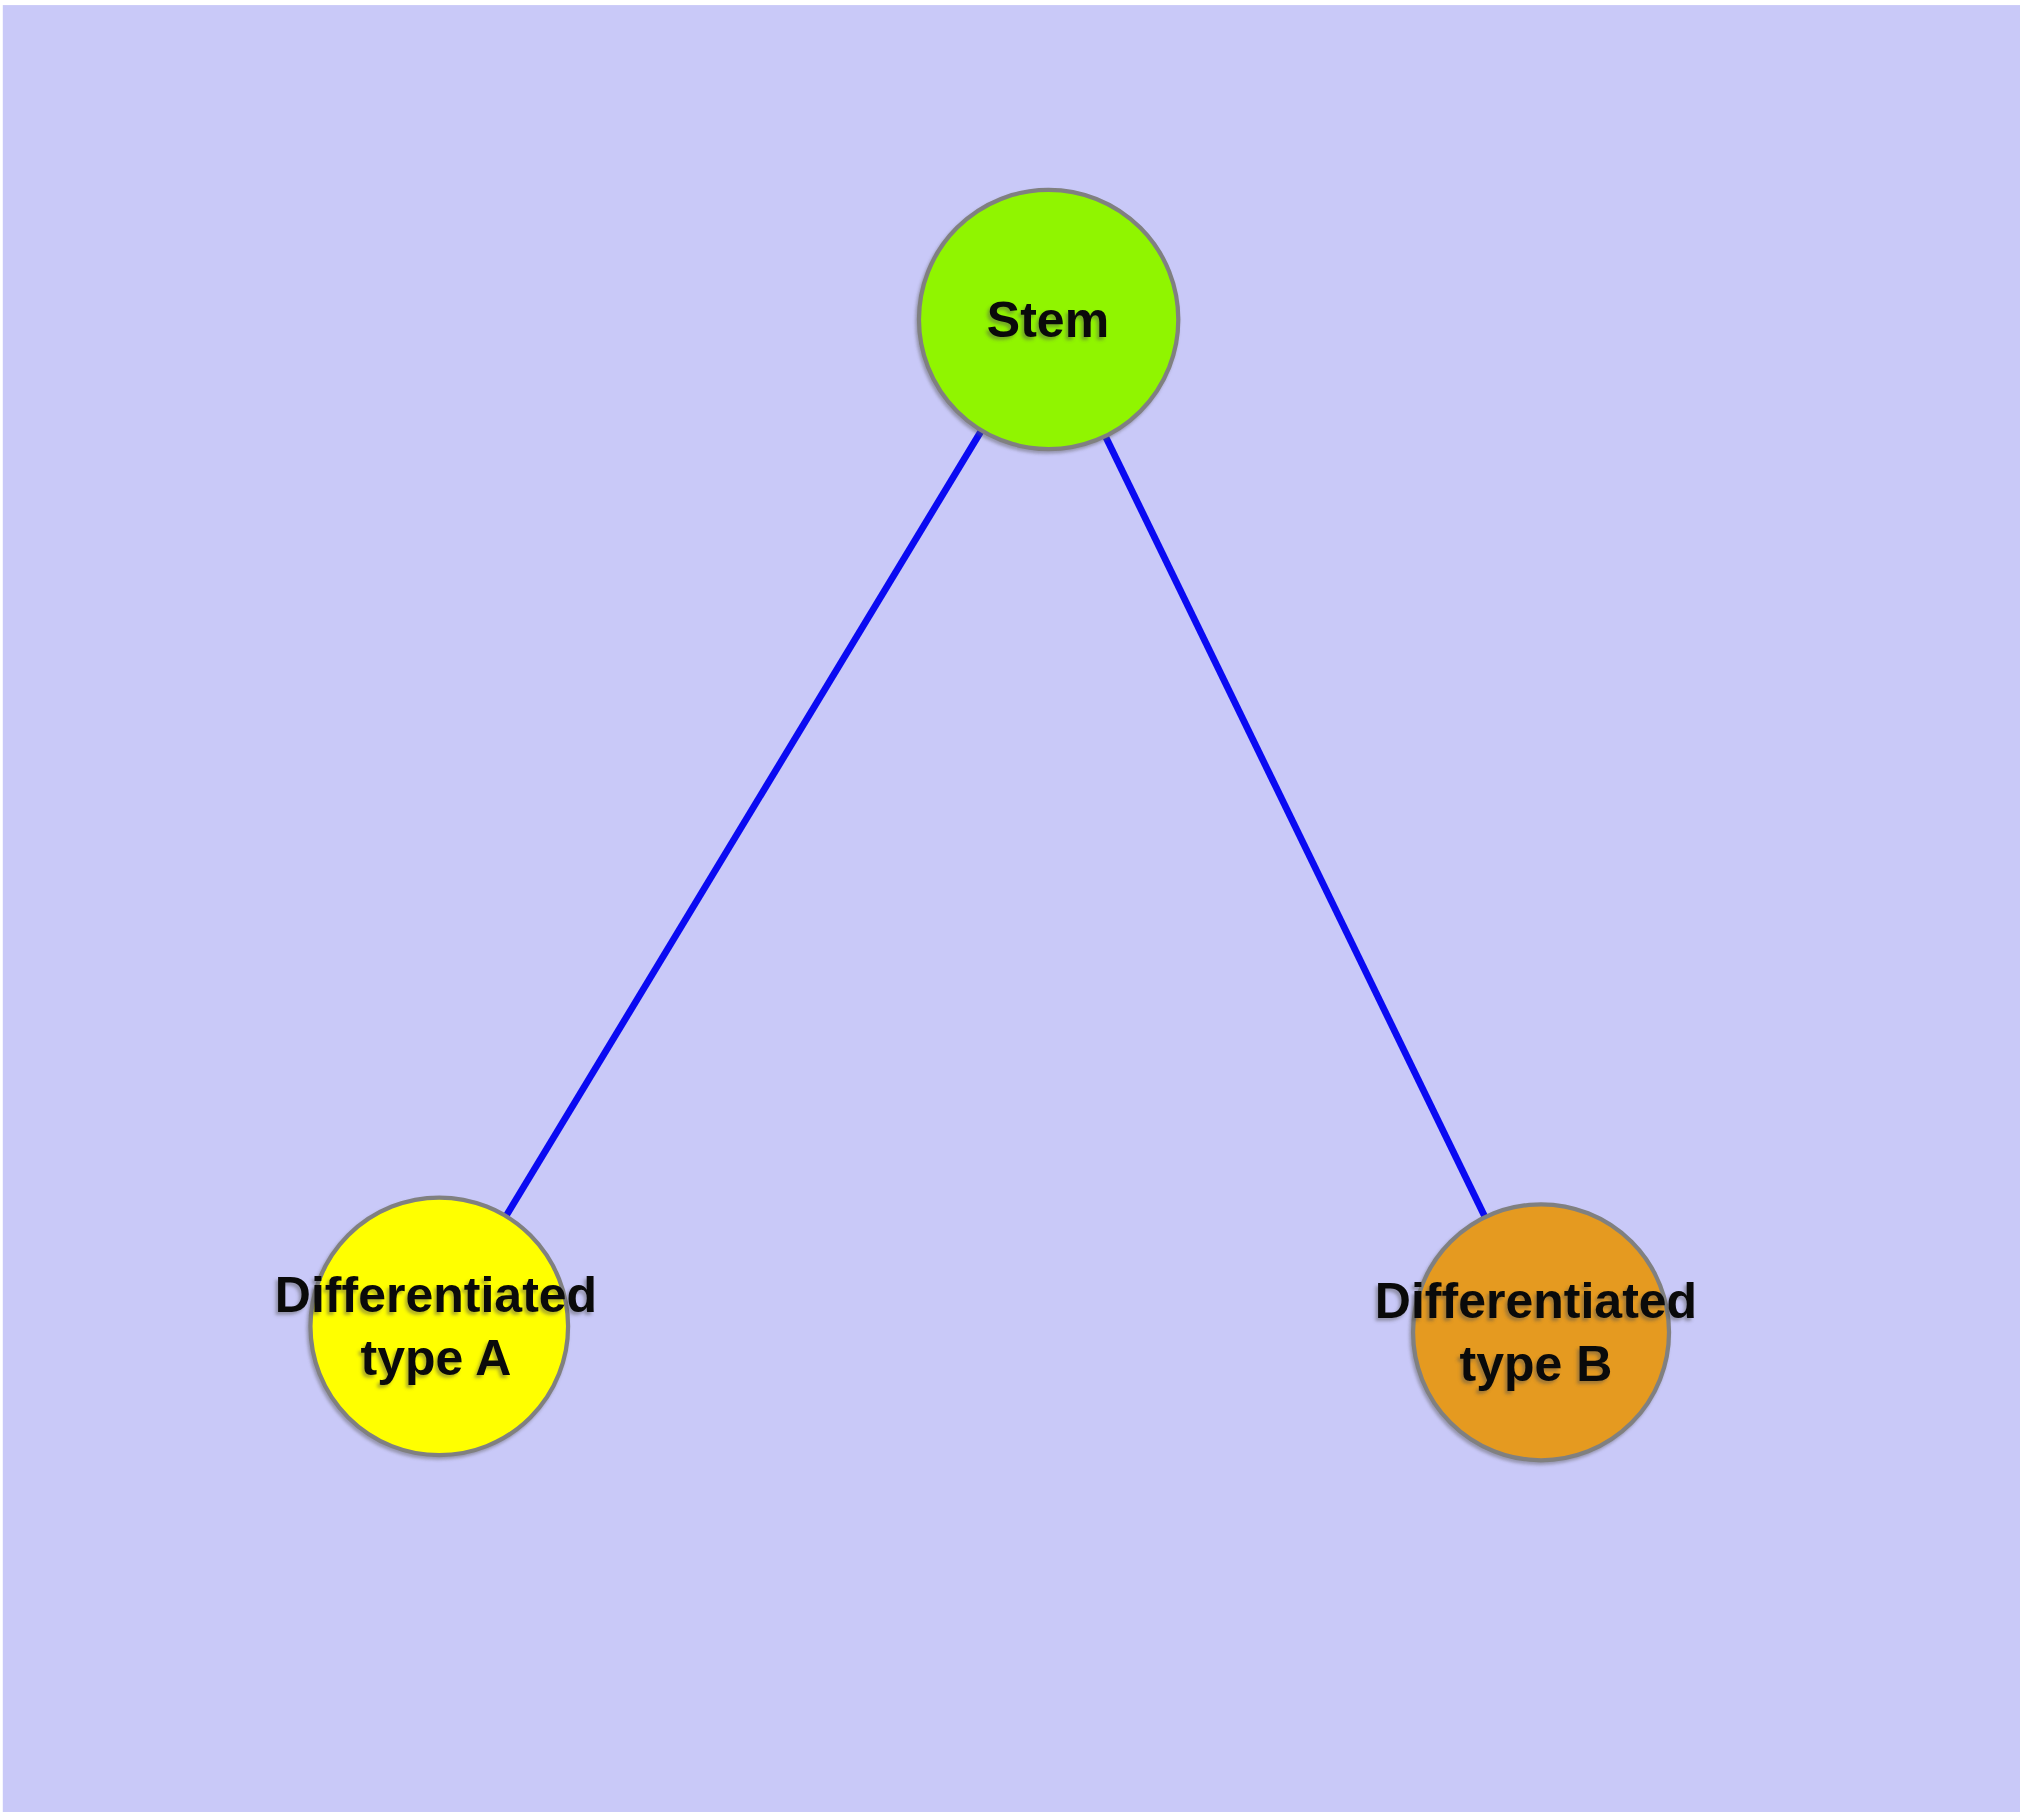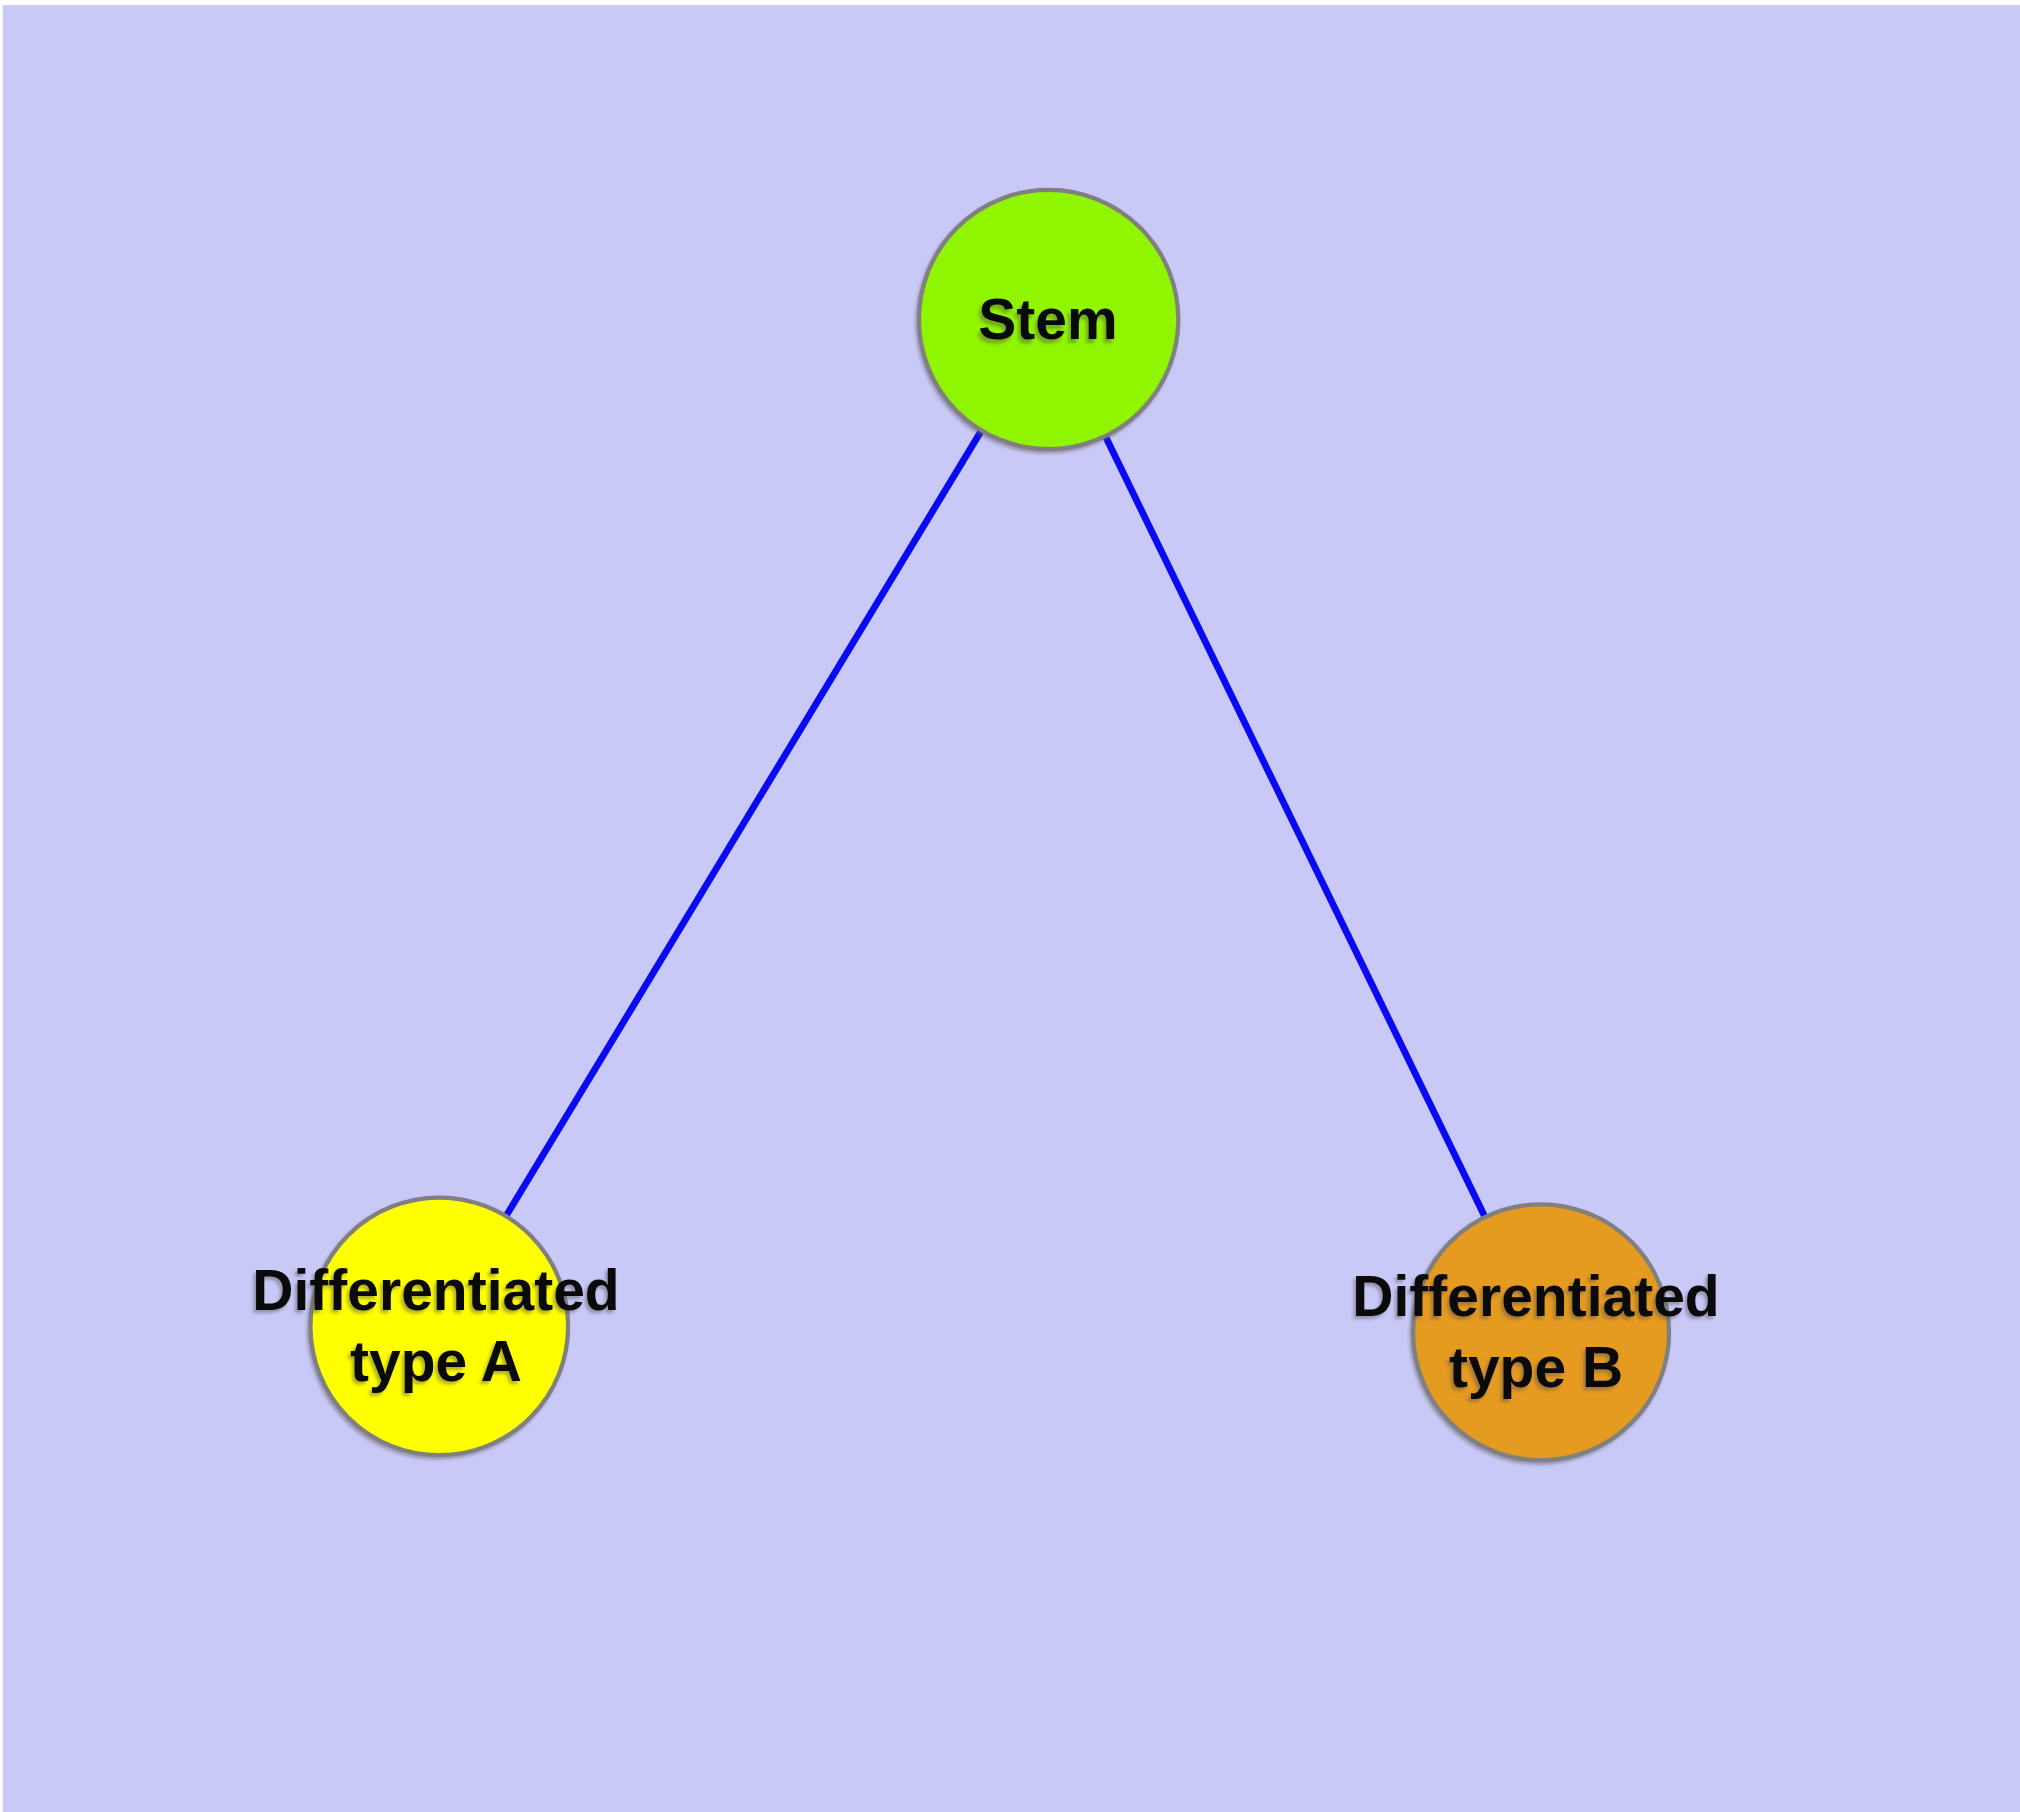--- a/index.html
+++ b/index.html
@@ -24,21 +24,21 @@
     display: block;
   }
   .node-circle {
     filter: drop-shadow(-2px 3px 2px rgba(90, 90, 90, 0.45));
   }
   .node-label {
     position: absolute;
     transform: translate(-50%, -50%);
     color: #0a0a0a;
     font-weight: bold;
-    font-size: 57px;
+    font-size: 50px;
     line-height: 1.25;
     text-align: center;
     white-space: pre-line;
     letter-spacing: 0px;
     text-shadow: -2.5px 3.4px 3.4px rgba(80, 80, 80, 0.45);
     pointer-events: none;
   }
   .label-stem   { left: 1048px; top: 320px;  }
   .label-type-a { left: 436px;  top: 1326px; }
   .label-type-b { left: 1536px; top: 1332px; }

